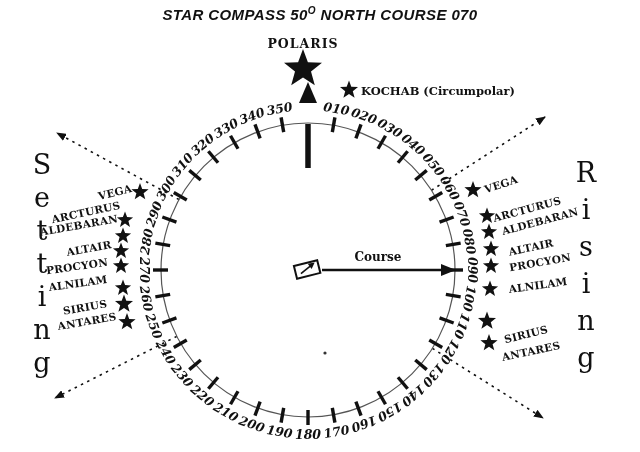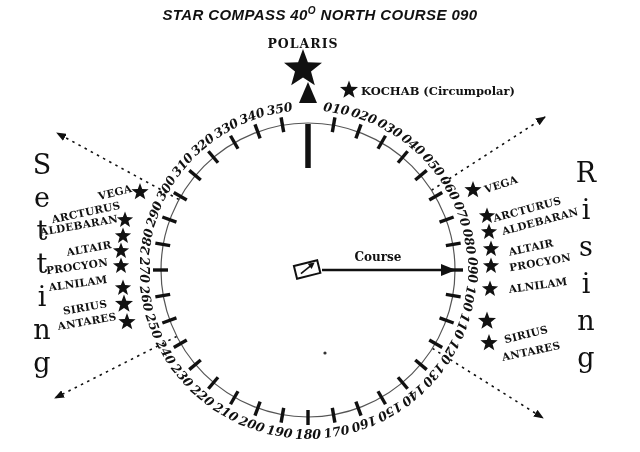--- a/index.html
+++ b/index.html
@@ -8,21 +8,21 @@
   #title{position:absolute;top:5px;left:0;width:100%;text-align:center;
          font:italic bold 15px "Liberation Sans",sans-serif;letter-spacing:.4px;color:#111;}
   #title sup{font-size:10px;}
   #scene{position:absolute;top:0;left:0;}
   text{user-select:none;}
 </style>
 </head>
 <body>
 
 <div id="stage">
-  <div id="title"><span>STAR COMPASS 40</span><sup>O</sup><span> NORTH COURSE 090</span></div>
+  <div id="title"><span>STAR COMPASS 50</span><sup>O</sup><span> NORTH COURSE 070</span></div>
   <svg id="scene" width="640" height="452" viewBox="0 0 640 452">
       <defs>
         <marker id="ah" markerWidth="11" markerHeight="8" refX="9" refY="4" orient="auto" markerUnits="userSpaceOnUse">
           <polygon points="0,0 10,4 0,8" fill="#111111"></polygon>
         </marker>
       </defs>
       <line x1="308" y1="270" x2="57" y2="133" stroke="#111111" stroke-width="1.6" stroke-dasharray="2.5 4.5" marker-end="url(#ah)"></line>
       <line x1="308" y1="270" x2="545" y2="117" stroke="#111111" stroke-width="1.6" stroke-dasharray="2.5 4.5" marker-end="url(#ah)"></line>
       <line x1="308" y1="270" x2="55" y2="398" stroke="#111111" stroke-width="1.6" stroke-dasharray="2.5 4.5" marker-end="url(#ah)"></line>
       <line x1="308" y1="270" x2="543" y2="418" stroke="#111111" stroke-width="1.6" stroke-dasharray="2.5 4.5" marker-end="url(#ah)"></line>

